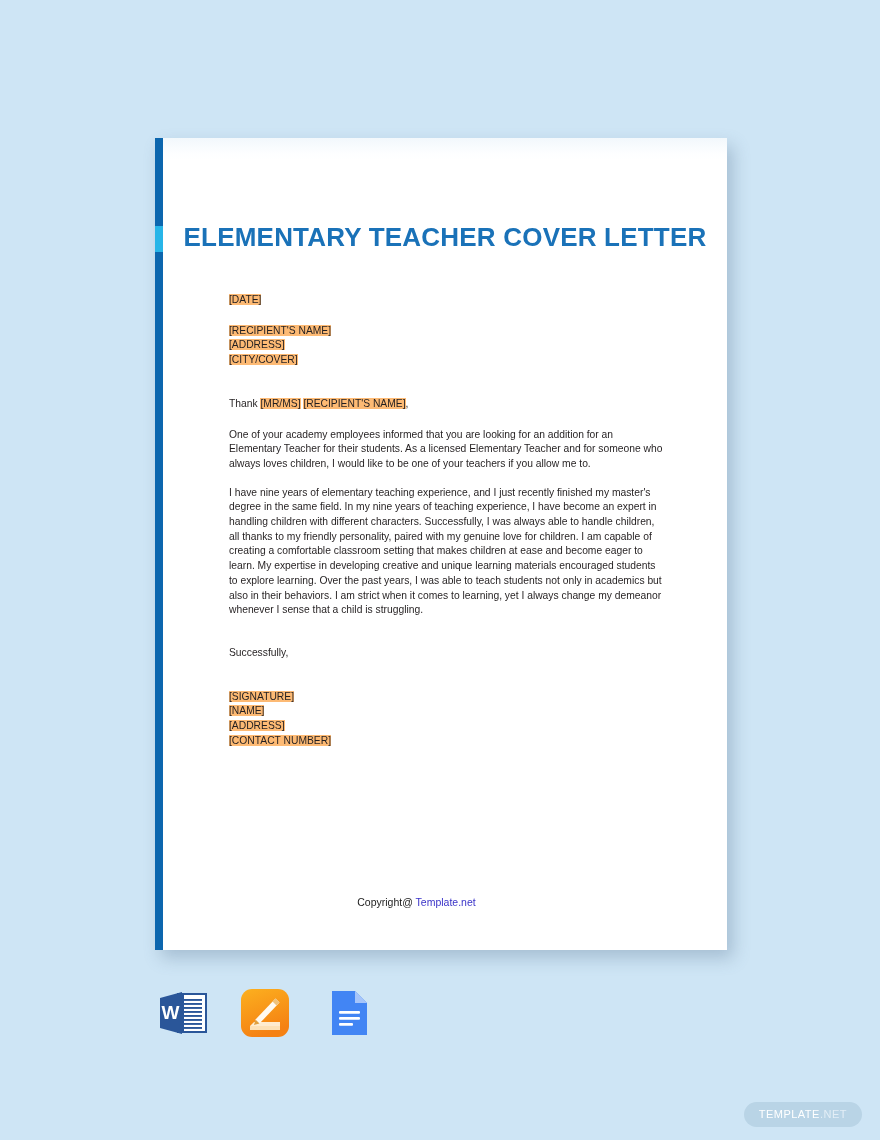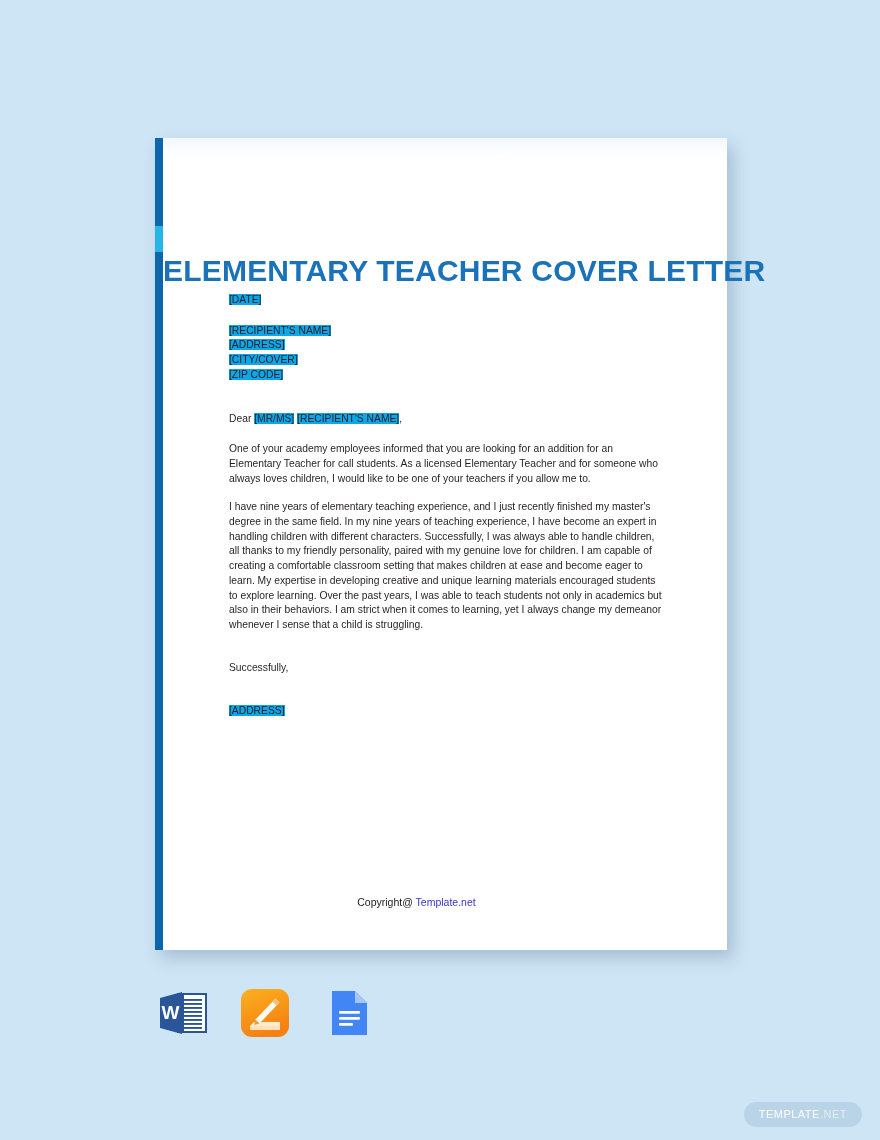--- a/index.html
+++ b/index.html
@@ -62,40 +62,39 @@
   }
 
   #doc-title {
     position: absolute;
     left: 0;
     right: 0;
     top: 84px;
     text-align: center;
     color: #1a72b8;
     font-family: "Liberation Sans", sans-serif;
-    font-size: 30px;
+    font-size: 26px;
     font-weight: bold;
     letter-spacing: 0.2px;
     white-space: nowrap;
-    margin-top: 32px;
   }
 
   #letter-content {
     position: absolute;
     left: 66px;
     top: 155px;
     width: 437px;
     font-size: 10.3px;
     line-height: 14.7px;
     color: #231f20;
     font-family: "Liberation Sans", sans-serif;
   }
 
   .hl {
-    background: #0ea5e9;
+    background: #fdba74;
     color: #231f20;
   }
 
   .blk {
     margin: 0 0 0 0;
   }
   .gap-sm { height: 14px; }
   .gap-md { height: 16px; }
   .gap-lg { height: 29px; }
   .para {
@@ -170,46 +169,48 @@
     <div id="letter-content">
 
       <div class="blk"><span class="hl">[DATE]</span></div>
 
       <div class="gap-md"></div>
 
       <div class="blk">
         <span class="addr-line"><span class="hl">[RECIPIENT'S NAME]</span></span>
         <span class="addr-line"><span class="hl">[ADDRESS]</span></span>
         <span class="addr-line"><span class="hl">[CITY/COVER]</span></span>
-        <span class="addr-line"><span class="hl">[ZIP CODE]</span></span>
       </div>
 
       <div class="gap-lg"></div>
 
-      <div class="blk"><span>Dear </span><span class="hl">[MR/MS]</span> <span class="hl">[RECIPIENT'S NAME]</span><span>,</span></div>
+      <div class="blk"><span>Thank </span><span class="hl">[MR/MS]</span> <span class="hl">[RECIPIENT'S NAME]</span><span>,</span></div>
 
       <div class="gap-md"></div>
 
-      <p class="para">One of your academy employees informed that you are looking for an addition for an Elementary Teacher for call students. As a licensed Elementary Teacher and for someone who always loves children, I would like to be one of your teachers if you allow me to.</p>
+      <p class="para">One of your academy employees informed that you are looking for an addition for an Elementary Teacher for their students. As a licensed Elementary Teacher and for someone who always loves children, I would like to be one of your teachers if you allow me to.</p>
 
       <div class="gap-sm"></div>
 
       <p class="para">I have nine years of elementary teaching experience, and I just recently finished my master's degree in the same field. In my nine years of teaching experience, I have become an expert in handling children with different characters. Successfully, I was always able to handle children, all thanks to my friendly personality, paired with my genuine love for children. I am capable of creating a comfortable classroom setting that makes children at ease and become eager to learn. My expertise in developing creative and unique learning materials encouraged students to explore learning. Over the past years, I was able to teach students not only in academics but also in their behaviors. I am strict when it comes to learning, yet I always change my demeanor whenever I sense that a child is struggling.</p>
 
       <div class="gap-sm"></div>
 
 
       <div class="gap-sm"></div>
 
       <div class="blk">Successfully,</div>
 
       <div class="gap-lg"></div>
 
       <div class="blk">
+        <span class="addr-line"><span class="hl">[SIGNATURE]</span></span>
+        <span class="addr-line"><span class="hl">[NAME]</span></span>
         <span class="addr-line"><span class="hl">[ADDRESS]</span></span>
+        <span class="addr-line"><span class="hl">[CONTACT NUMBER]</span></span>
       </div>
 
     </div>
 
     <div id="copyright"><span>Copyright@ </span><span class="lnk">Template.net</span></div>
 
   </div>
 </div>
 
 <div id="format-icons">

